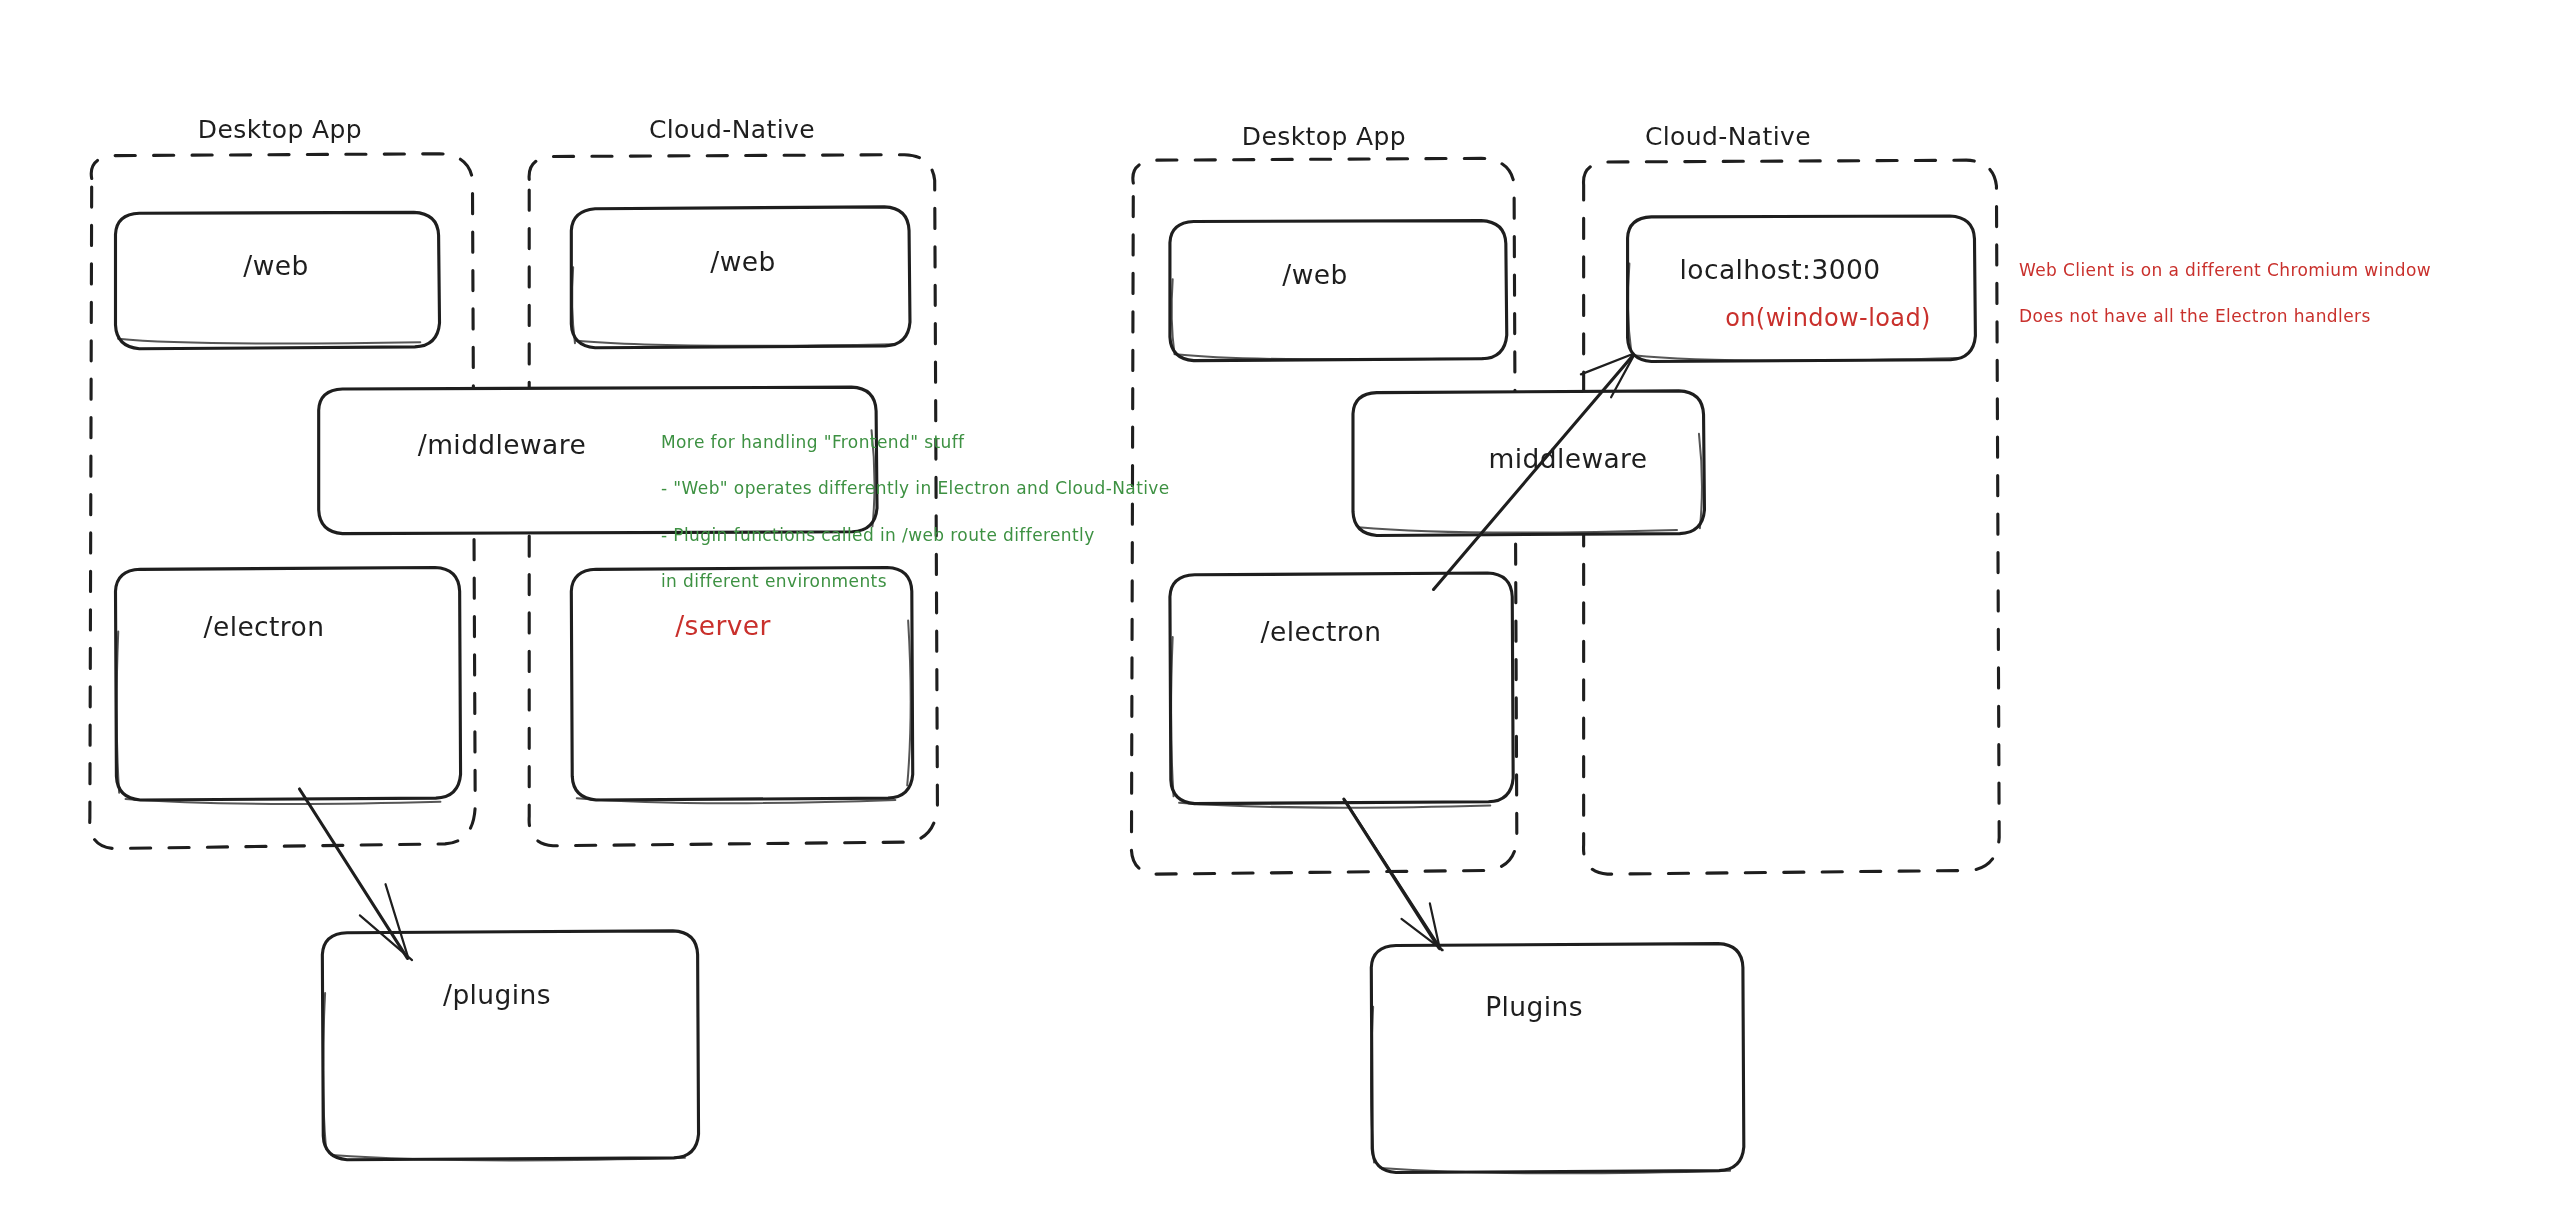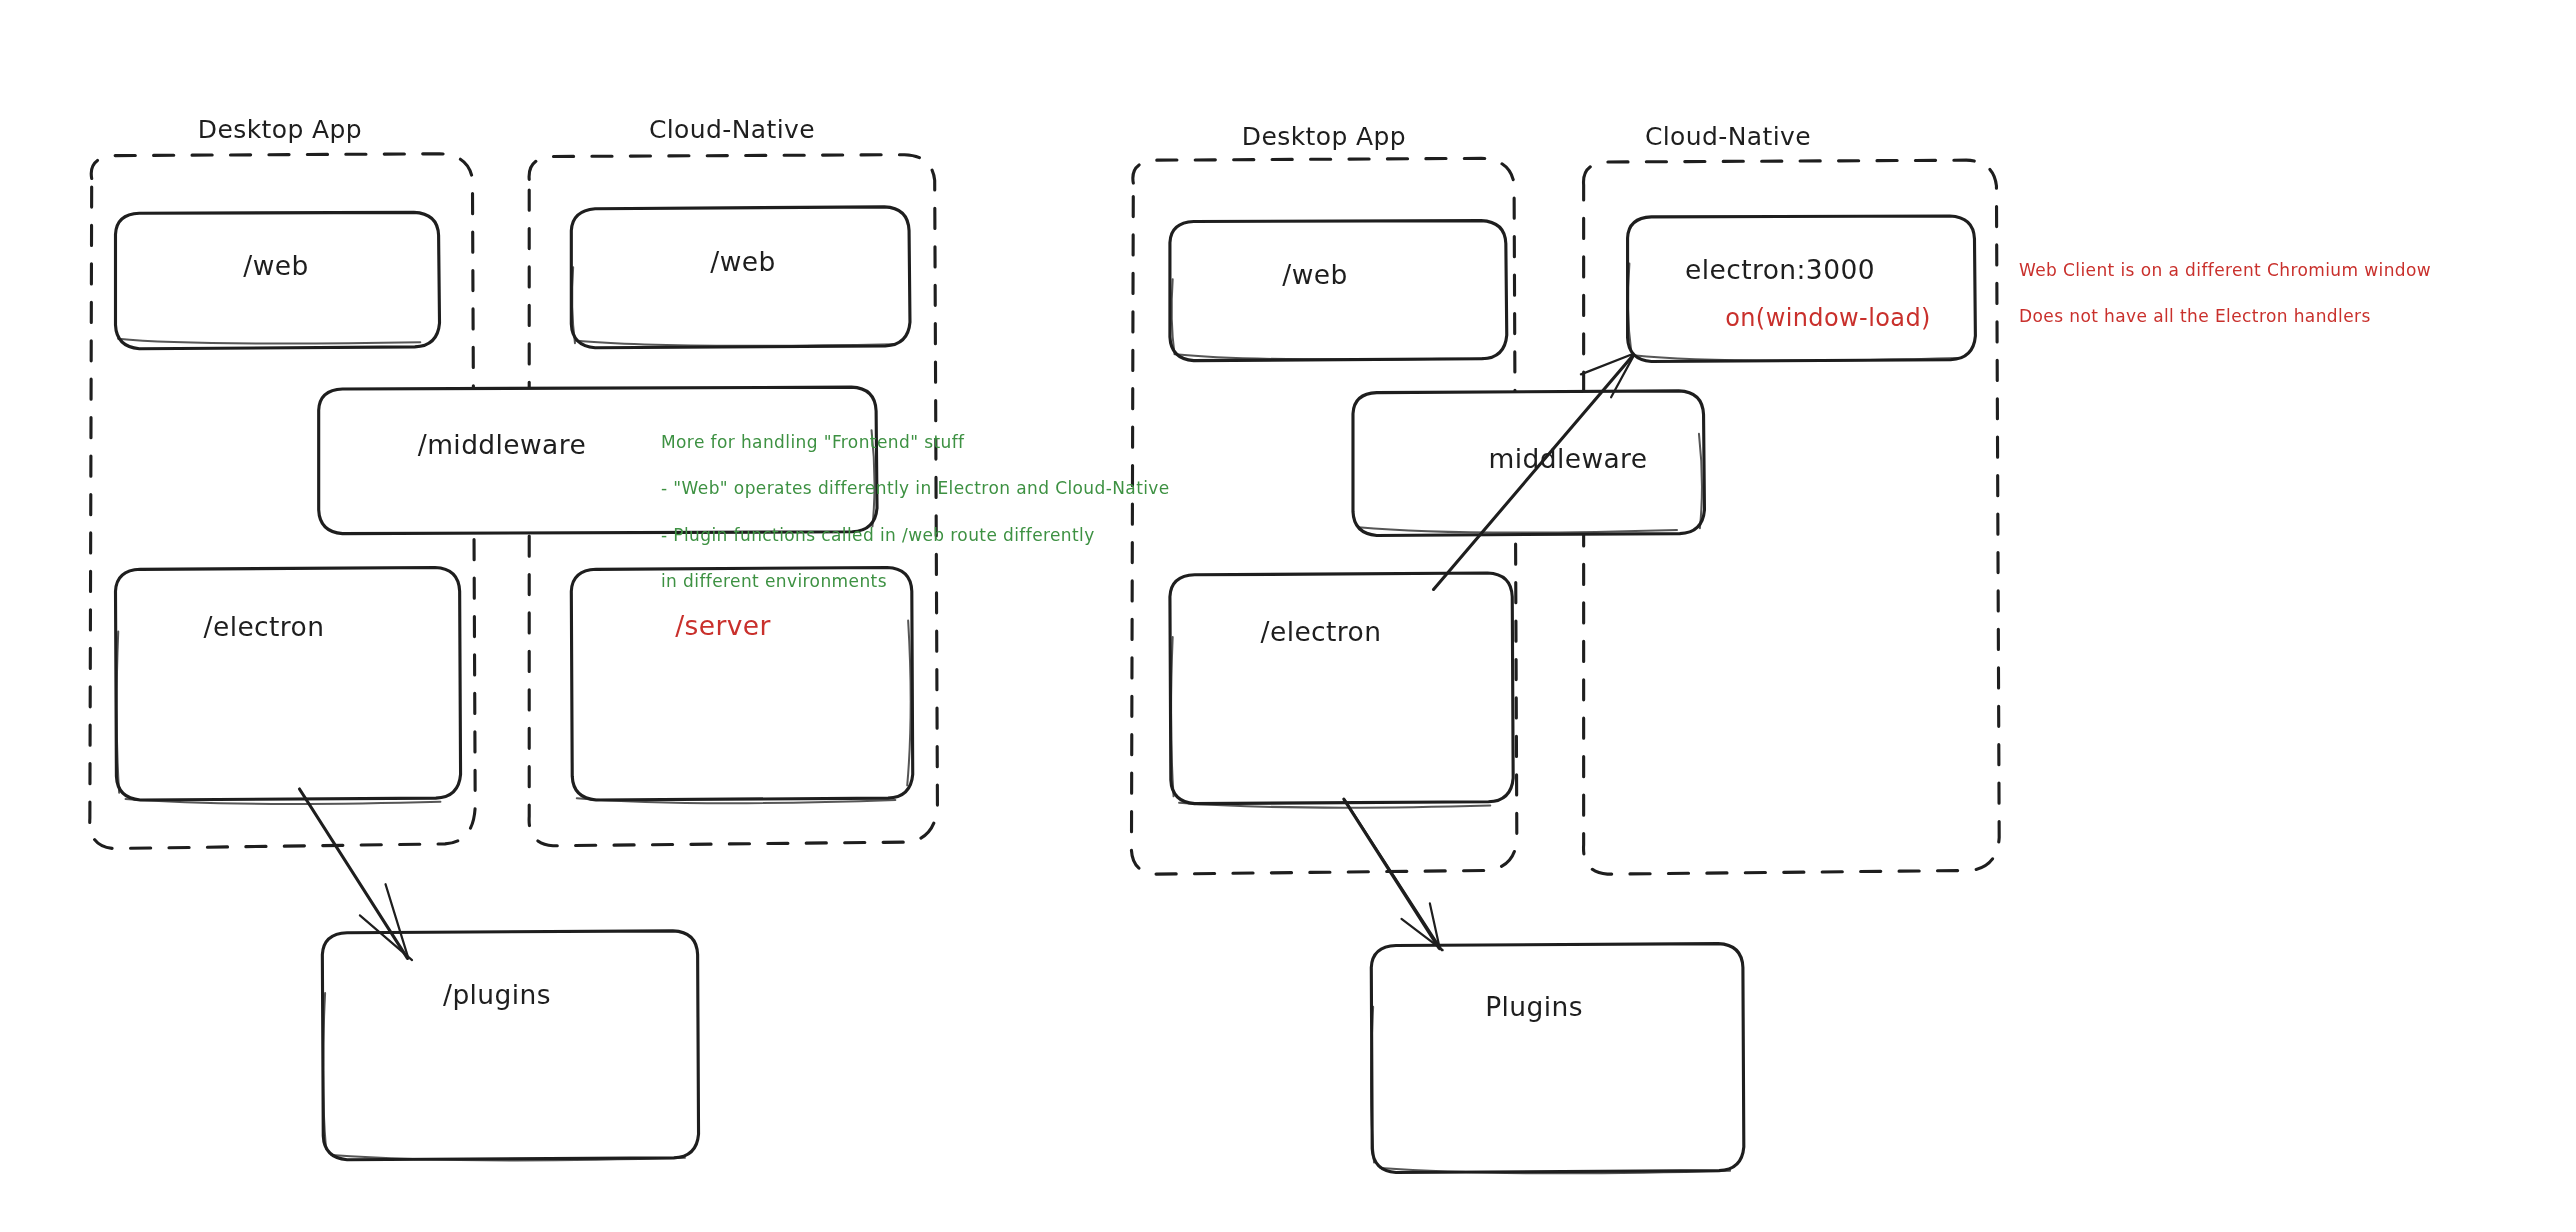--- a/index.html
+++ b/index.html
@@ -193,21 +193,21 @@
     <div>- "Web" operates differently in Electron and Cloud-Native</div>
     <div>- Plugin functions called in /web route differently</div>
     <div>in different environments</div>
   </div>
 
   <div class="lbl group-title" style="left:1324px; top:120px;">Desktop App</div>
   <div class="lbl group-title" style="left:1728px; top:120px;">Cloud-Native</div>
 
   <div class="lbl node-title" style="left:1315px; top:258px;">/web</div>
 
-  <div class="lbl node-title" style="left:1780px; top:253px;">electron:3000</div>
+  <div class="lbl node-title" style="left:1780px; top:253px;">localhost:3000</div>
   <div class="lbl node-sub txt-red" style="left:1828px; top:303px;">on(window-load)</div>
 
   <div class="lbl node-title" style="left:1568px; top:442px;">middleware</div>
   <div class="lbl node-title" style="left:1321px; top:615px;">/electron</div>
   <div class="lbl node-title" style="left:1534px; top:990px;">Plugins</div>
 
   <div class="lbl note note-red" style="left:2019px; top:236px;">
     <div>Web Client is on a different Chromium window</div>
     <div>Does not have all the Electron handlers</div>
   </div>

